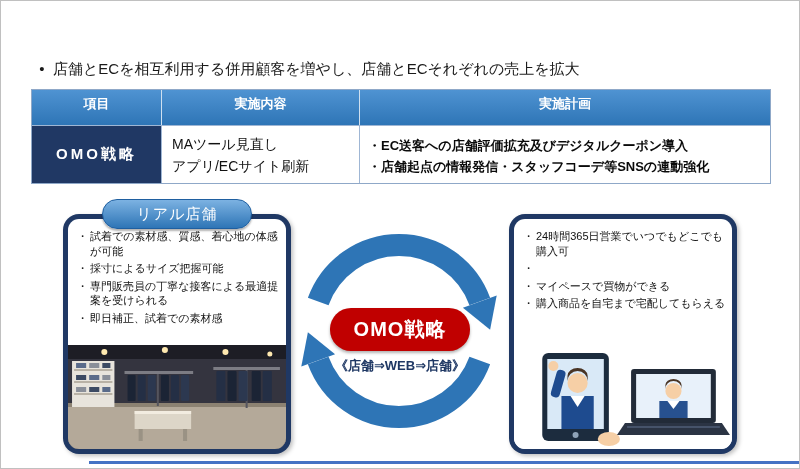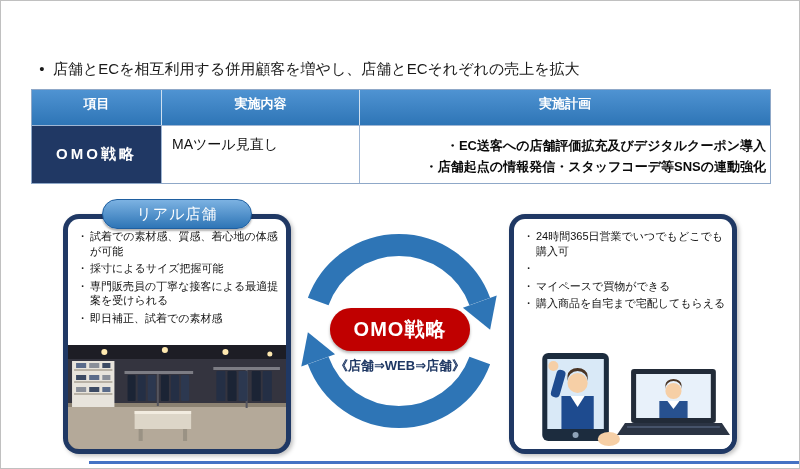--- a/index.html
+++ b/index.html
@@ -24,21 +24,21 @@
     position:absolute; left:30px; top:88px; width:740px;
     display:grid; grid-template-columns:130px 198px 1fr;
     border:1px solid #8fa8c8; box-sizing:border-box;
   }
   .th {
     background:linear-gradient(#4f93d2,#2e75b6); color:#fff; font-weight:bold;
     font-size:13px; text-align:center; padding:5px 0 12px; border-right:1px solid #cfe0f0;
   }
   .th.last { border-right:none; }
   .td { background:#fff; border-top:1px solid #9fb6d4; border-right:1px solid #9fb6d4; min-height:58px; box-sizing:border-box; }
-  .td.last { border-right:none;text-align:right; }
+  .td.last { border-right:none; }
   .td-item {
     background:#203864; color:#fff; font-weight:bold; font-size:15px; letter-spacing:3px;
     display:flex; align-items:center; justify-content:center;
   }
   .td-actions { font-size:14px; color:#111; padding:8px 4px 4px 10px; line-height:1.55; }
   .td-plans { font-size:13px; font-weight:bold; color:#0a0a0a; padding:9px 4px 4px 8px; line-height:1.65; }
   
   .panel {
     position:absolute; top:213px; width:228px; height:240px;
     background:#1f3864; border-radius:16px; padding:5px; box-sizing:border-box;
@@ -90,20 +90,21 @@
   </div>
 
   <div class="omo-table">
     <div class="th">項目</div>
     <div class="th">実施内容</div>
     <div class="th last">実施計画</div>
 
     <div class="td td-item">OMO戦略</div>
     <div class="td td-actions">
       <div>MAツール見直し</div>
+      <div>アプリ/ECサイト刷新</div>
     </div>
     <div class="td td-plans last">
       <div>・EC送客への店舗評価拡充及びデジタルクーポン導入</div>
       <div>・店舗起点の情報発信・スタッフコーデ等SNSの連動強化</div>
     </div>
   </div>
 
   <div class="pill pill-left">
     <span>リアル店舗</span>
   </div>

